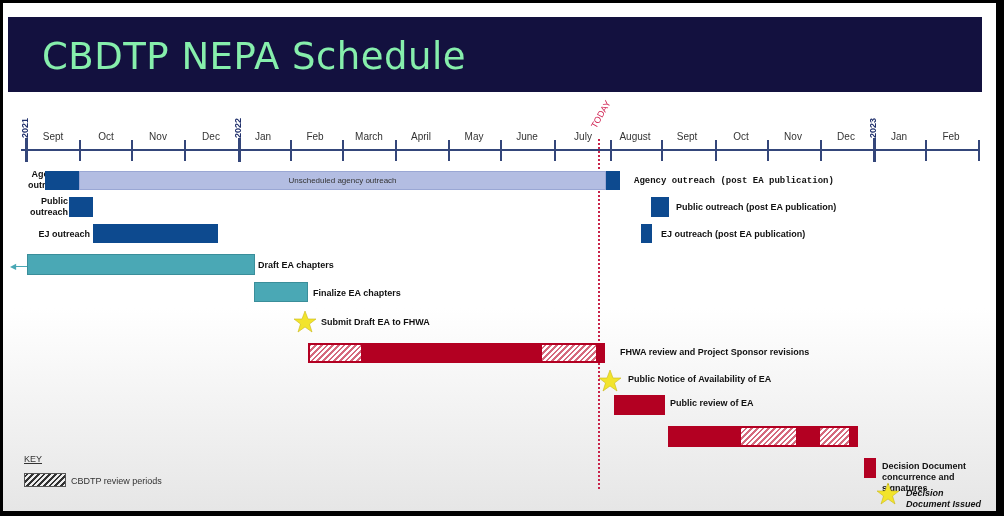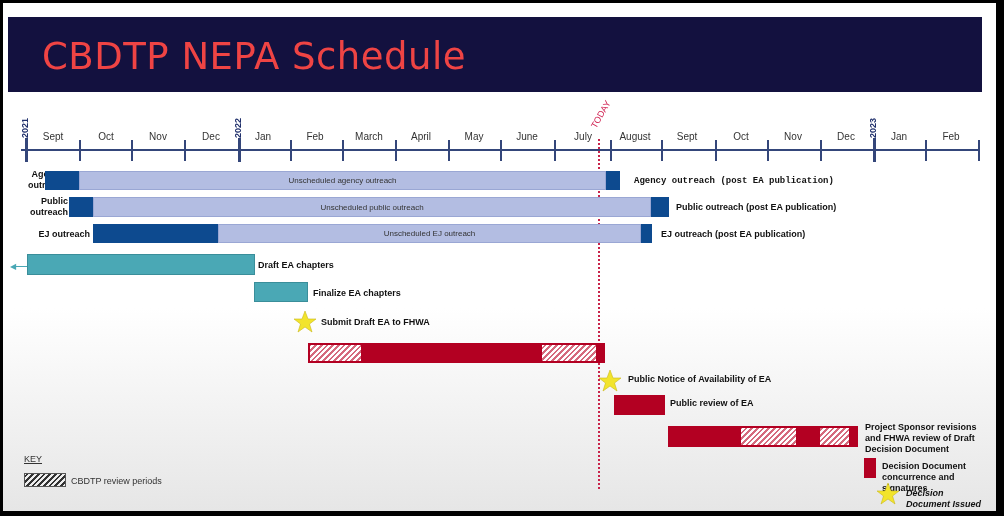--- a/index.html
+++ b/index.html
@@ -1,21 +1,21 @@
 <!DOCTYPE html>
 <html><head>
 <meta charset="utf-8">
 <style>
   html, body { margin:0; padding:0; }
   body { width:1004px; height:516px; background:#000; position:relative; overflow:hidden;
          font-family:"Liberation Sans", sans-serif; }
   .slide { position:absolute; left:3px; top:3px; width:993px; height:508px;
            background:linear-gradient(#ffffff 0%, #ffffff 60%, #e6e6e6 100%); overflow:hidden; }
   .titlebar { position:absolute; left:5px; top:14px; width:974px; height:75px; background:#13113f; }
-  .title { position:absolute; left:34px; top:18px; font-size:37px; color:#ef4444; letter-spacing:0.5px;
+  .title { position:absolute; left:34px; top:18px; font-size:37px; color:#86efac; letter-spacing:0.5px;
            font-family:"DejaVu Sans", sans-serif; font-weight:normal; }
   .axis { position:absolute; left:18px; top:146px; width:958px; height:2px; background:#34467a; }
   .tick { position:absolute; top:137px; width:2px; height:21px; background:#34467a; }
   .tick.year { width:3px; height:24px; top:135px; }
   .month { position:absolute; top:128px; font-size:10px; color:#333; transform:translateX(-50%); }
   .year-label { position:absolute; font-size:9px; font-weight:bold; color:#1f2f6b;
                 transform-origin:left top; transform:rotate(-90deg); }
   .today-line { position:absolute; left:595px; top:136px; height:350px; border-left:2px dotted #c8234a; }
   .today-label { position:absolute; left:586px; top:122px; font-size:9px; color:#d02050;
                  transform-origin:left top; transform:rotate(-60deg); }
@@ -94,61 +94,59 @@
   <div class="today-line"></div>
 
   <div class="lbl rl" style="left:5px;top:166px;width:36px;margin-left:20px;">Agency outreach</div>
   <div class="bar dark" style="left:42px;top:168px;width:34px;height:19px;"></div>
   <div class="bar light" style="left:76px;top:168px;width:527px;height:19px;">Unscheduled agency outreach</div>
   <div class="bar dark" style="left:603px;top:168px;width:14px;height:19px;"></div>
   <div class="lbl" style="left:631px;top:173px;font-family:Liberation Mono, monospace;">Agency outreach (post EA publication)</div>
 
   <div class="lbl rl" style="left:5px;top:193px;width:60px;">Public outreach</div>
   <div class="bar dark" style="left:66px;top:194px;width:24px;height:20px;"></div>
-  <div class="bar light" style="left:90px;top:194px;width:558px;height:20px;">Unscheduled public outreach</div>
   <div class="bar dark" style="left:648px;top:194px;width:18px;height:20px;"></div>
   <div class="lbl" style="left:673px;top:199px;">Public outreach (post EA publication)</div>
 
   <div class="lbl rl" style="left:5px;top:226px;width:82px;">EJ outreach</div>
   <div class="bar dark" style="left:90px;top:221px;width:125px;height:19px;"></div>
-  <div class="bar light" style="left:215px;top:221px;width:423px;height:19px;">Unscheduled EJ outreach</div>
   <div class="bar dark" style="left:638px;top:221px;width:11px;height:19px;"></div>
   <div class="lbl" style="left:658px;top:226px;">EJ outreach (post EA publication)</div>
 
   <div class="arrow"></div>
   <div class="arrow-head">◀</div>
   <div class="bar teal" style="left:24px;top:251px;width:228px;height:21px;"></div>
   <div class="lbl" style="left:255px;top:257px;">Draft EA chapters</div>
 
   <div class="bar teal" style="left:251px;top:279px;width:54px;height:20px;"></div>
   <div class="lbl" style="left:310px;top:285px;">Finalize EA chapters</div>
 
   <svg class="star" style="left:290px;top:307px;" viewBox="0 0 24 24">
       <polygon points="12,1 15,9 23,9 16.5,14 19,22 12,17 5,22 7.5,14 1,9 9,9" fill="#f2e42c" stroke="#c9b81a" stroke-width="0.6"></polygon>
     </svg>
   <div class="lbl" style="left:318px;top:314px;">Submit Draft EA to FHWA</div>
 
   <div class="bar red" style="left:305px;top:340px;width:297px;height:20px;">
     <div class="hatch" style="left:2px;width:51px;"></div>
     <div class="hatch" style="left:234px;width:54px;"></div>
   </div>
+  <div class="lbl" style="left:617px;top:344px;">FHWA review and Project Sponsor revisions</div>
 
   <svg class="star" style="left:595px;top:366px;" viewBox="0 0 24 24">
       <polygon points="12,1 15,9 23,9 16.5,14 19,22 12,17 5,22 7.5,14 1,9 9,9" fill="#f2e42c" stroke="#c9b81a" stroke-width="0.6"></polygon>
     </svg>
   <div class="lbl" style="left:625px;top:371px;">Public Notice of Availability of EA</div>
 
   <div class="bar red" style="left:611px;top:392px;width:51px;height:20px;"></div>
   <div class="lbl" style="left:667px;top:395px;">Public review of EA</div>
 
   <div class="bar red" style="left:665px;top:423px;width:190px;height:21px;">
     <div class="hatch" style="left:73px;width:55px;"></div>
     <div class="hatch" style="left:152px;width:29px;"></div>
   </div>
-  <div class="lbl" style="left:862px;top:419px;width:130px;">Project Sponsor revisions and FHWA review of Draft Decision Document</div>
 
   <div class="bar red" style="left:861px;top:455px;width:12px;height:20px;"></div>
   <div class="lbl" style="left:879px;top:458px;width:115px;">Decision Document concurrence and signatures</div>
 
   <svg class="star" style="left:873px;top:479px;" viewBox="0 0 24 24">
       <polygon points="12,1 15,9 23,9 16.5,14 19,22 12,17 5,22 7.5,14 1,9 9,9" fill="#f2e42c" stroke="#c9b81a" stroke-width="0.6"></polygon>
     </svg>
   <div class="lbl" style="left:903px;top:485px;width:80px;font-style:italic;">Decision Document Issued</div>
 
   <div class="key-title">KEY</div>

